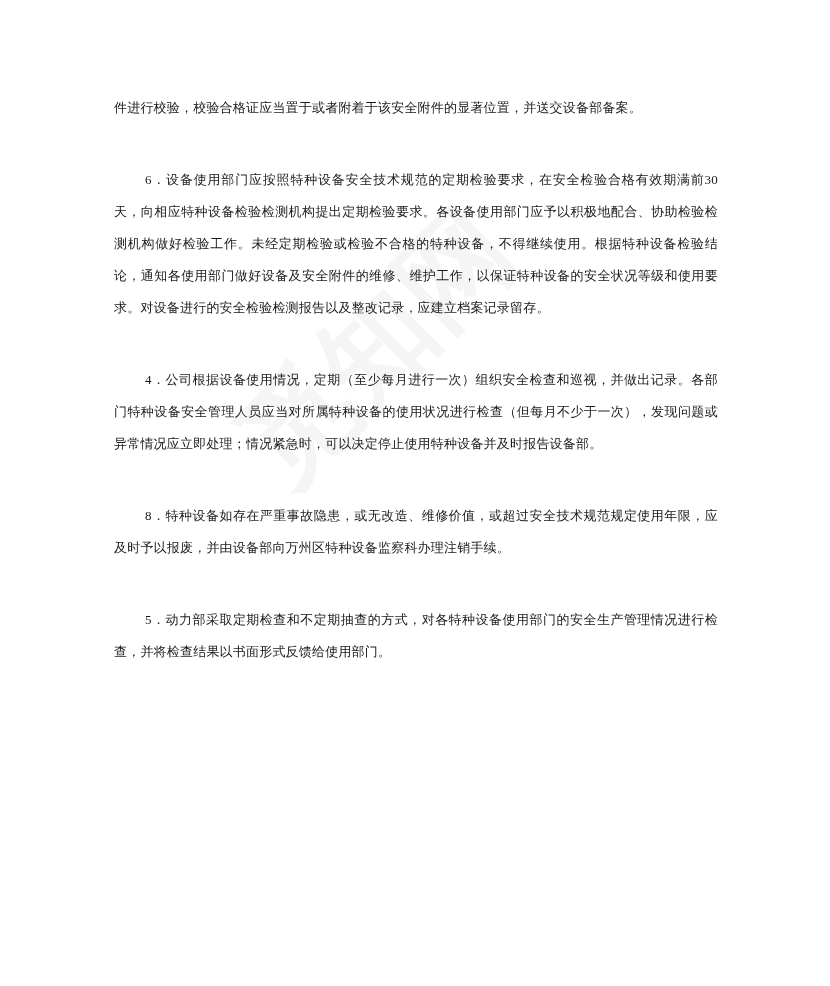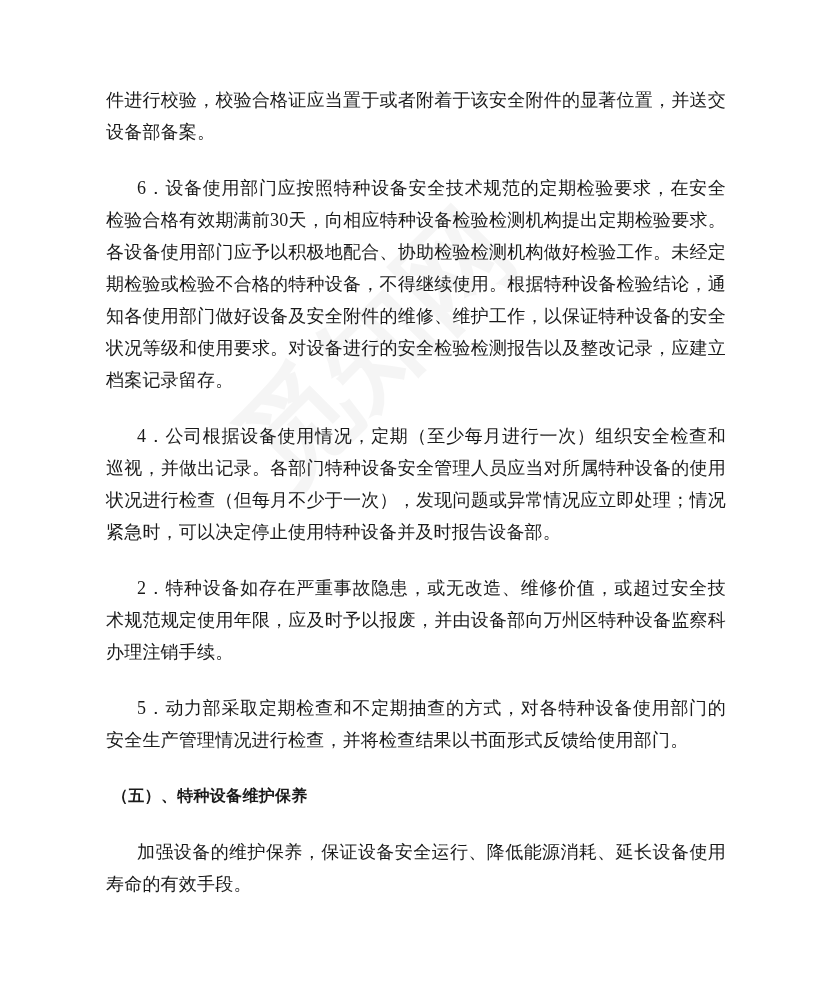--- a/index.html
+++ b/index.html
@@ -22,23 +22,23 @@
       height: 986px;
       background: #ffffff;
     }
     .content {
       position: absolute;
       left: 106px;
       top: 84px;
       width: 620px;
     }
     .para {
-      font-size: 18px;
+      font-size: 13px;
       line-height: 32px;
-      margin: 0;
+      margin: 8px;
       letter-spacing: 0.2px;
       text-align: justify;
       word-break: break-all;
     }
     .para.indent {
       text-indent: 31px;
       font-family: Liberation Serif, serif;
     }
     .gap-small { height: 24px; }
     .gap-medium { height: 24px; }
@@ -81,28 +81,26 @@
     <div class="gap-small"></div>
 
     <p class="para indent">6．设备使用部门应按照特种设备安全技术规范的定期检验要求，在安全检验合格有效期满前30天，向相应特种设备检验检测机构提出定期检验要求。各设备使用部门应予以积极地配合、协助检验检测机构做好检验工作。未经定期检验或检验不合格的特种设备，不得继续使用。根据特种设备检验结论，通知各使用部门做好设备及安全附件的维修、维护工作，以保证特种设备的安全状况等级和使用要求。对设备进行的安全检验检测报告以及整改记录，应建立档案记录留存。</p>
 
     <div class="gap-medium"></div>
 
     <p class="para indent">4．公司根据设备使用情况，定期（至少每月进行一次）组织安全检查和巡视，并做出记录。各部门特种设备安全管理人员应当对所属特种设备的使用状况进行检查（但每月不少于一次），发现问题或异常情况应立即处理；情况紧急时，可以决定停止使用特种设备并及时报告设备部。</p>
 
     <div class="gap-medium"></div>
 
-    <p class="para indent">2．特种设备如存在严重事故隐患，或无改造、维修价值，或超过安全技术规范规定使用年限，应及时予以报废，并由设备部向万州区特种设备监察科办理注销手续。</p>
+    <p class="para indent">8．特种设备如存在严重事故隐患，或无改造、维修价值，或超过安全技术规范规定使用年限，应及时予以报废，并由设备部向万州区特种设备监察科办理注销手续。</p>
 
     <div class="gap-medium"></div>
 
     <p class="para indent">5．动力部采取定期检查和不定期抽查的方式，对各特种设备使用部门的安全生产管理情况进行检查，并将检查结果以书面形式反馈给使用部门。</p>
 
     <div class="gap-medium"></div>
 
-    <h3 class="heading">（五）、特种设备维护保养</h3>
 
     <div class="gap-medium"></div>
 
-    <p class="para indent">加强设备的维护保养，保证设备安全运行、降低能源消耗、延长设备使用寿命的有效手段。</p>
 
   </div>
 </div>
 
 </body></html>

